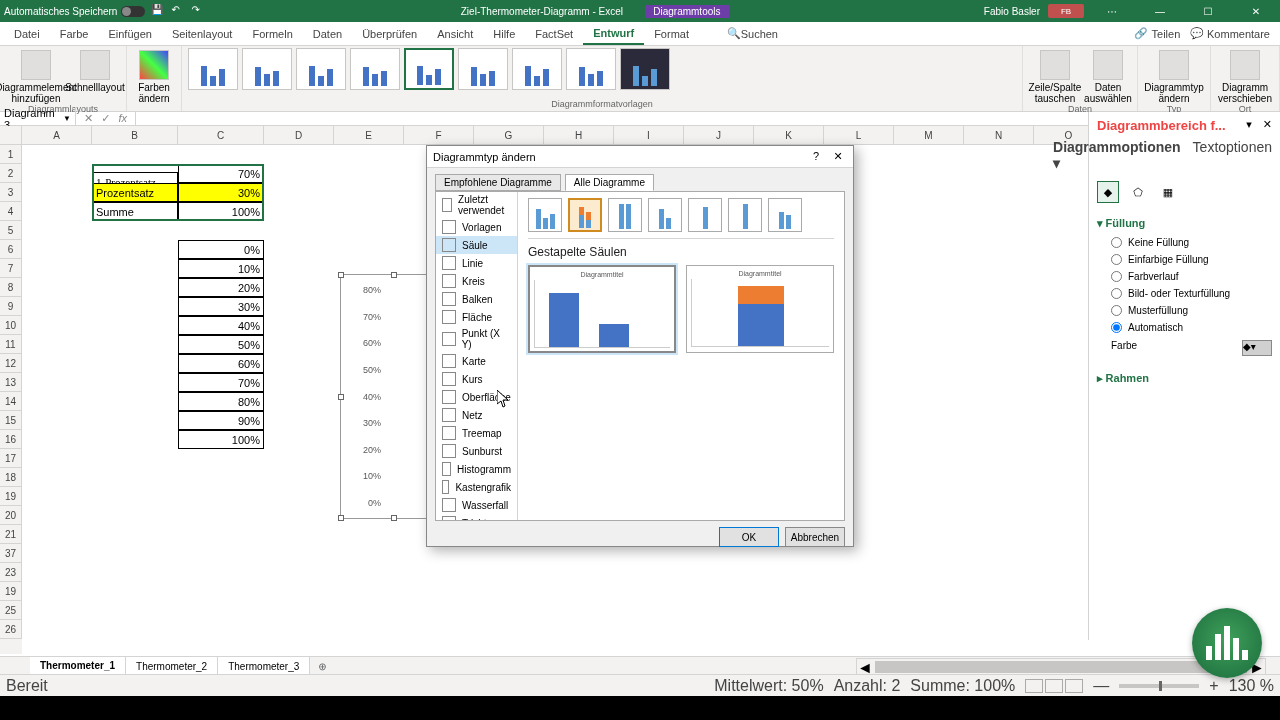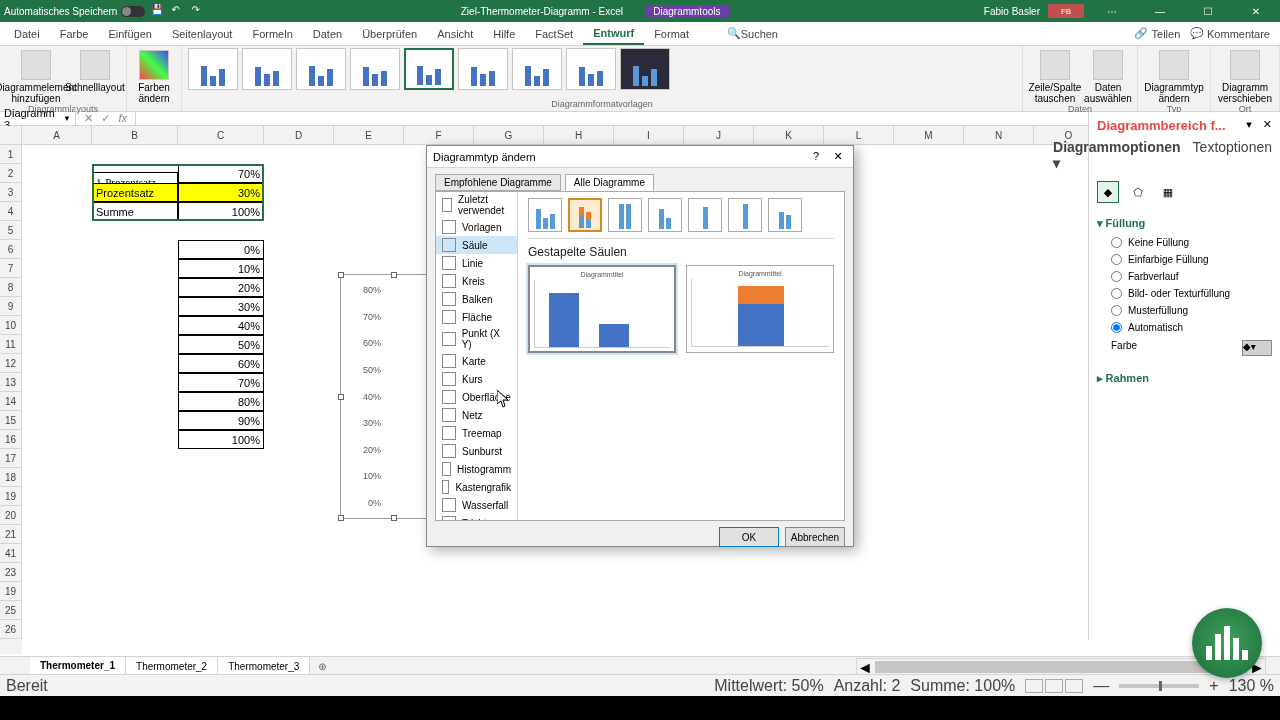--- a/index.html
+++ b/index.html
@@ -324,21 +324,21 @@
       <div>12</div>
       <div>13</div>
       <div>14</div>
       <div>15</div>
       <div>16</div>
       <div>17</div>
       <div>18</div>
       <div>19</div>
       <div>20</div>
       <div>21</div>
-      <div>41</div>
+      <div>37</div>
       <div>23</div>
       <div>19</div>
       <div>25</div>
       <div>26</div>
     </div>
   <div class="grid">
     <div class="colheads">
         <div style="width: 70px;">A</div>
         <div style="width: 86px;">B</div>
         <div style="width: 86px;">C</div>

